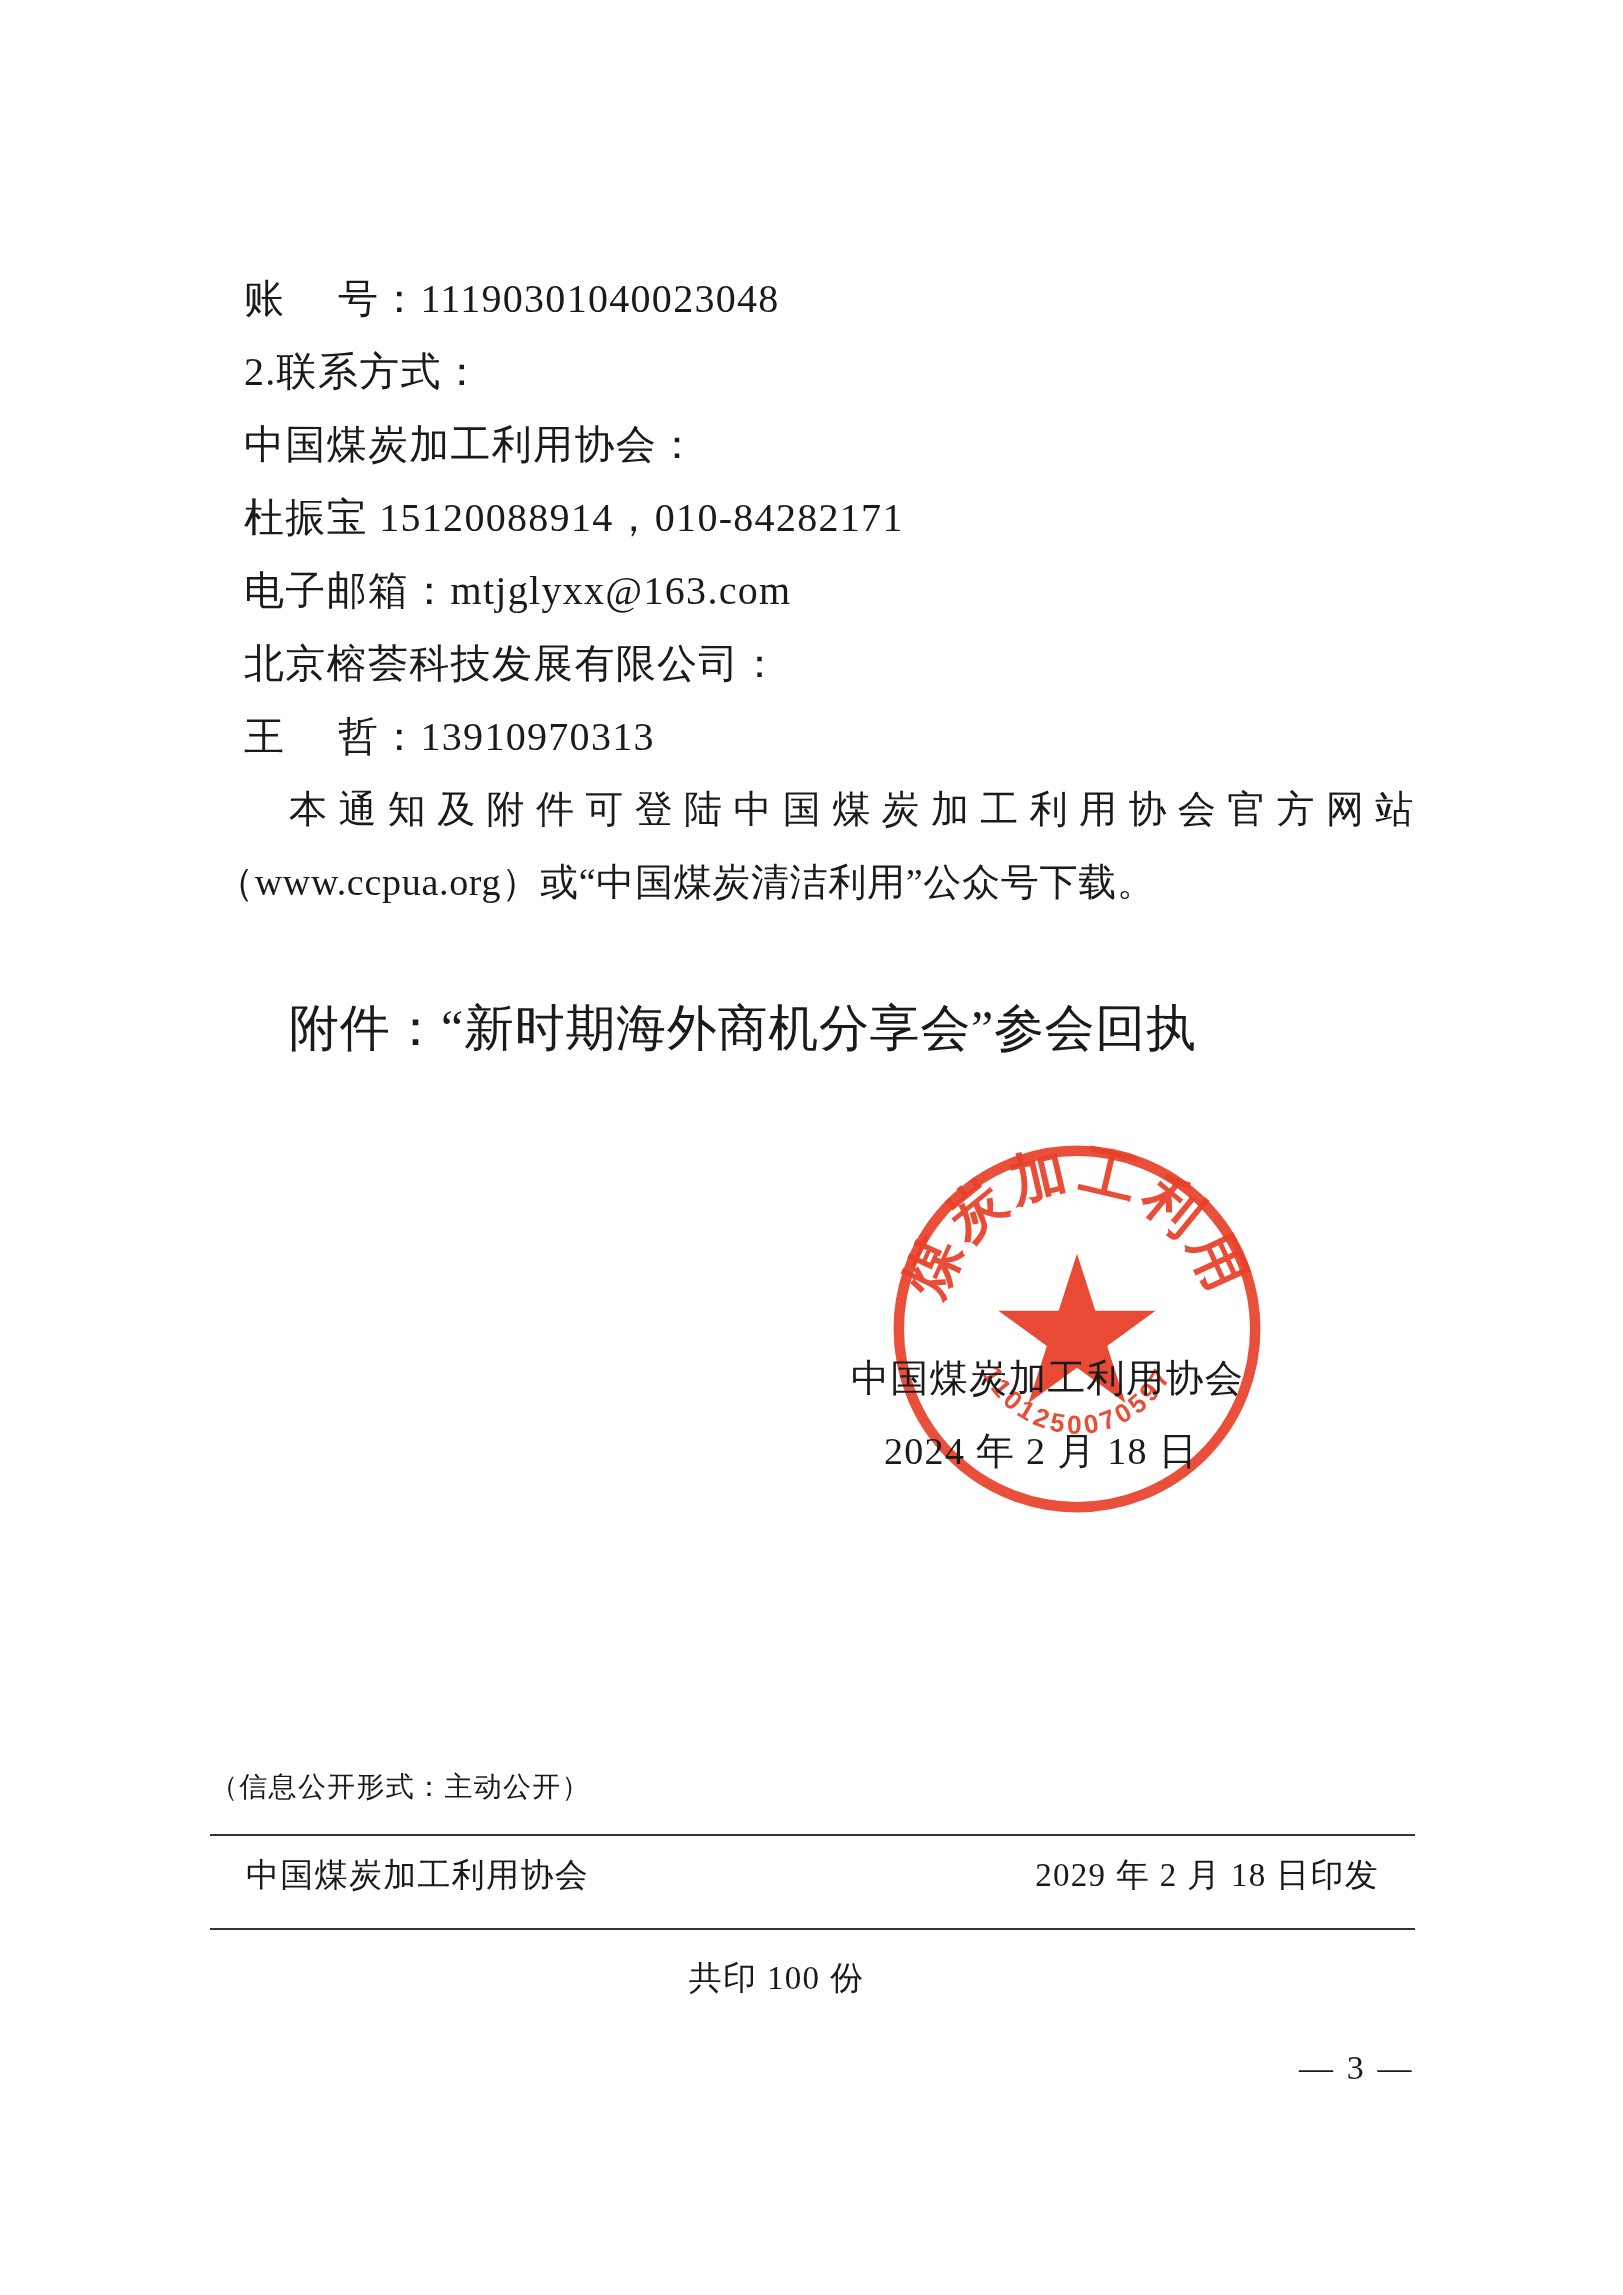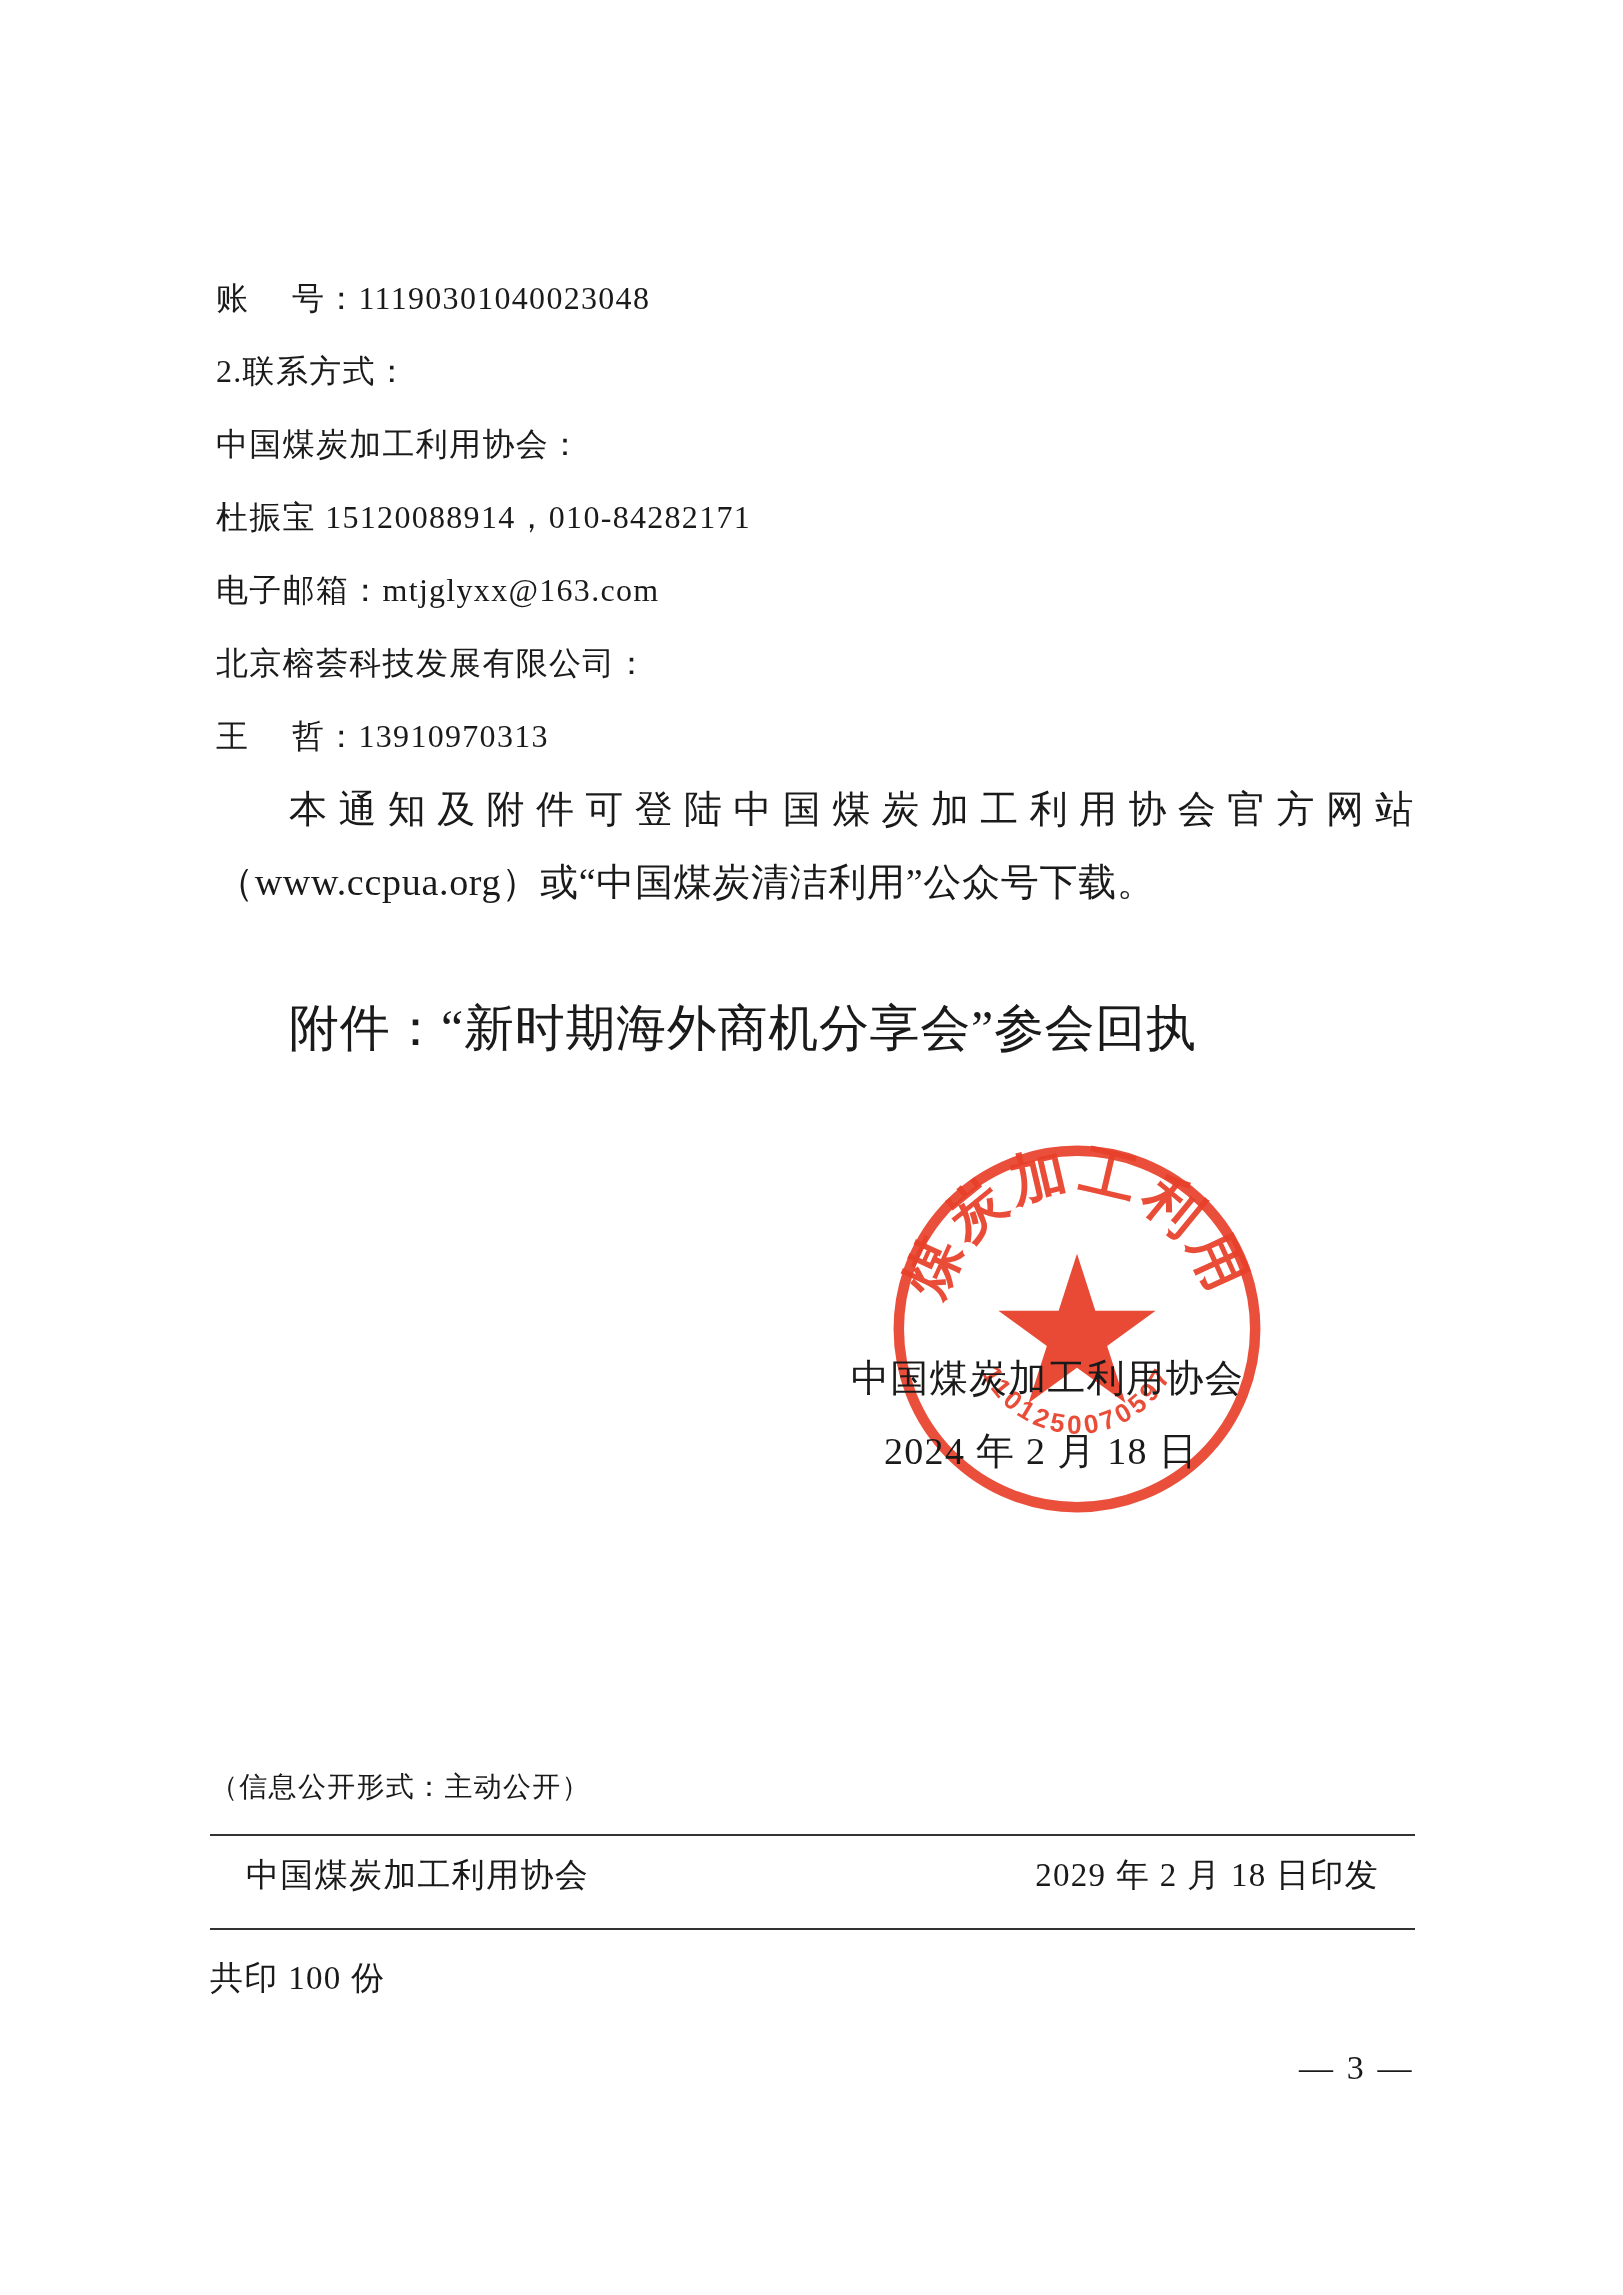--- a/index.html
+++ b/index.html
@@ -21,24 +21,25 @@
     width: 1624px;
     height: 2295px;
   }
   .body-area {
     position: absolute;
     left: 216px;
     top: 262px;
     width: 1198px;
   }
   .line {
-    font-size: 32px;
+    font-size: 40px;
     line-height: 73px;
     letter-spacing: 1.3px;
     white-space: pre;
+    margin-left: 28px;
   }
   .para {
     font-size: 38px;
     line-height: 73px;
     letter-spacing: 0.7px;
     text-indent: 73px;
     text-align: justify;
   }
   .gap {
     height: 73px;
@@ -95,21 +96,21 @@
     margin-top: 15.7px;
   }
   .foot-row {
     display: flex;
     justify-content: space-between;
     font-size: 33px;
     letter-spacing: 1.3px;
     padding: 17px 36px 14.4px 36px;
   }
   .foot-count {
-    text-align: left;
+    text-align: center;
     font-size: 33px;
     letter-spacing: 1.3px;
     padding: 26px 72px 0 0;
   }
   .page-no {
     position: absolute;
     left: 0;
     top: 2049px;
     width: 1414px;
     text-align: right;

